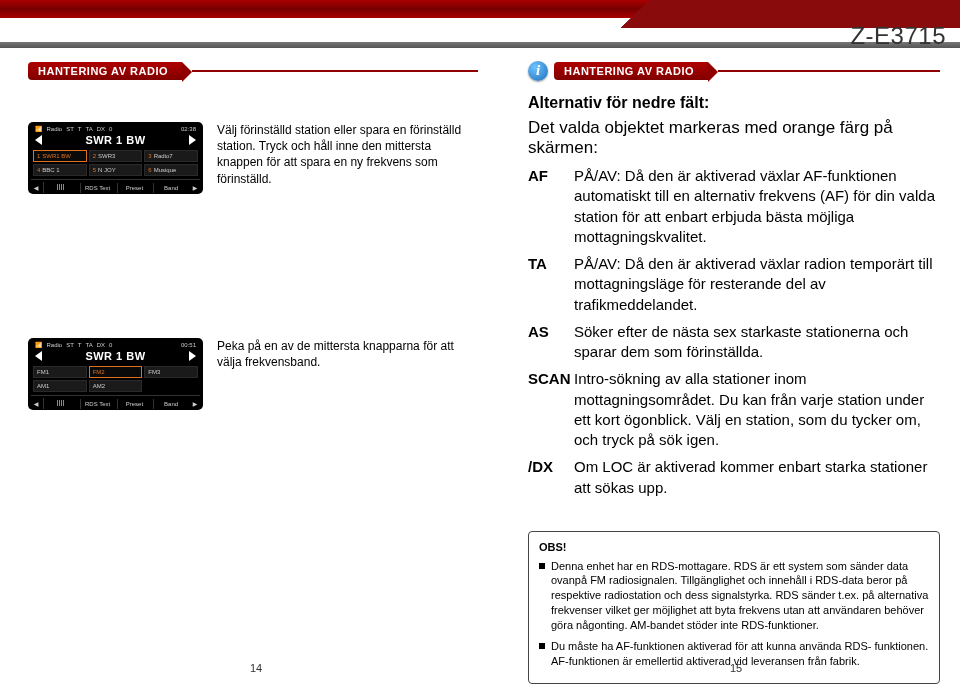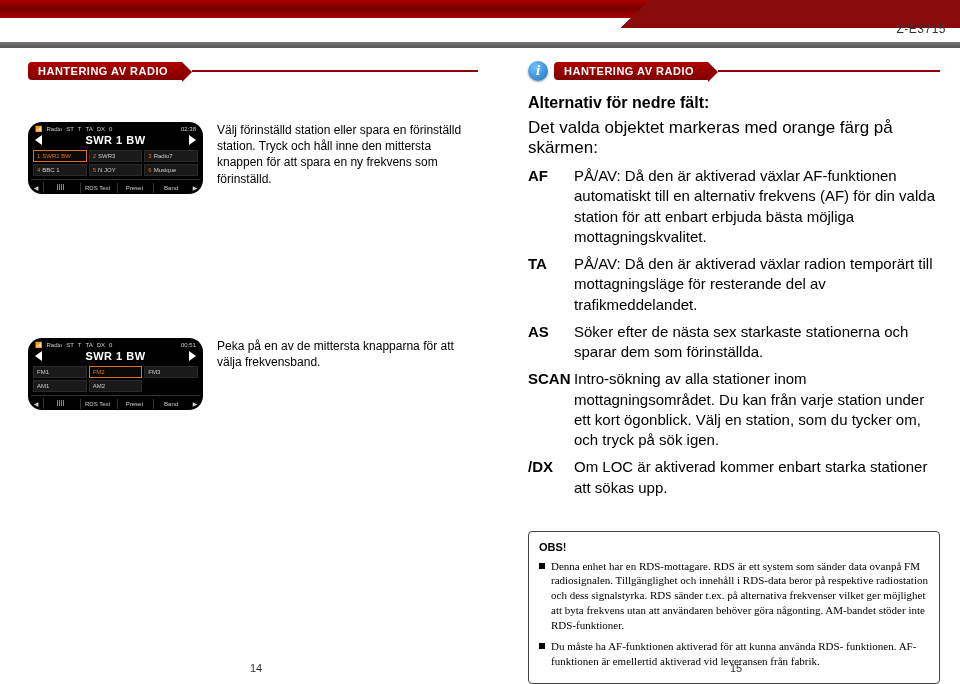--- a/index.html
+++ b/index.html
@@ -28,21 +28,21 @@
   .decor-gray {
     position: absolute;
     top: 42px; left: 0; right: 0;
     height: 6px;
     background: linear-gradient(to bottom, #777, #555);
   }
   .model {
     position: absolute;
     top: 22px; right: 14px;
     font-family: "Arial Black", sans-serif;
-    font-size: 12px;
+    font-size: 24px;
     letter-spacing: 0.5px;
     color: #333;
   }
   .page {
     position: absolute;
     top: 60px;
     display: flex;
     flex-direction: column;
   }
   .page-left { left: 28px; width: 450px; }
@@ -90,21 +90,21 @@
     text-align: center;
     line-height: 19px;
     margin-right: 6px;
     box-shadow: 0 1px 2px rgba(0,0,0,0.4);
   }
 
   
   .device {
     width: 175px;
     background: #000;
-    border-radius: 14px;
+    border-radius: 5px;
     padding: 3px 3px 1px 3px;
     color: #fff;
     font-size: 6.5px;
     margin-bottom: 14px;
   }
   .dev-status {
     display: flex;
     align-items: center;
     gap: 4px;
     padding: 0 4px 2px 4px;
@@ -152,21 +152,21 @@
   .obs-box {
     border: 0.6px solid #444;
     border-radius: 4px;
     padding: 8px 10px 8px 10px;
     margin-top: 26px;
     font-size: 11px;
     line-height:1.35;
   }
   .obs-box .obs-title { font-weight:bold; margin-bottom:4px; }
   .obs-box ul { list-style:none; margin:0; padding:0;}
-  .obs-box li { position:relative; padding-left:12px; margin-bottom:6px;font-family:Liberation Serif, serif;}
+  .obs-box li { position:relative; padding-left:12px; margin-bottom:6px;}
   .obs-box li::before{
     content:""; position:absolute; left:0; top:4px;
     width:6px; height:6px; background:#000;
   }
 
   .pagenum { position:absolute; bottom:10px; font-size:11px; color:#333;}
   .pagenum.left { left: 250px; }
   .pagenum.right { left: 730px; }
 </style>
 </head>

